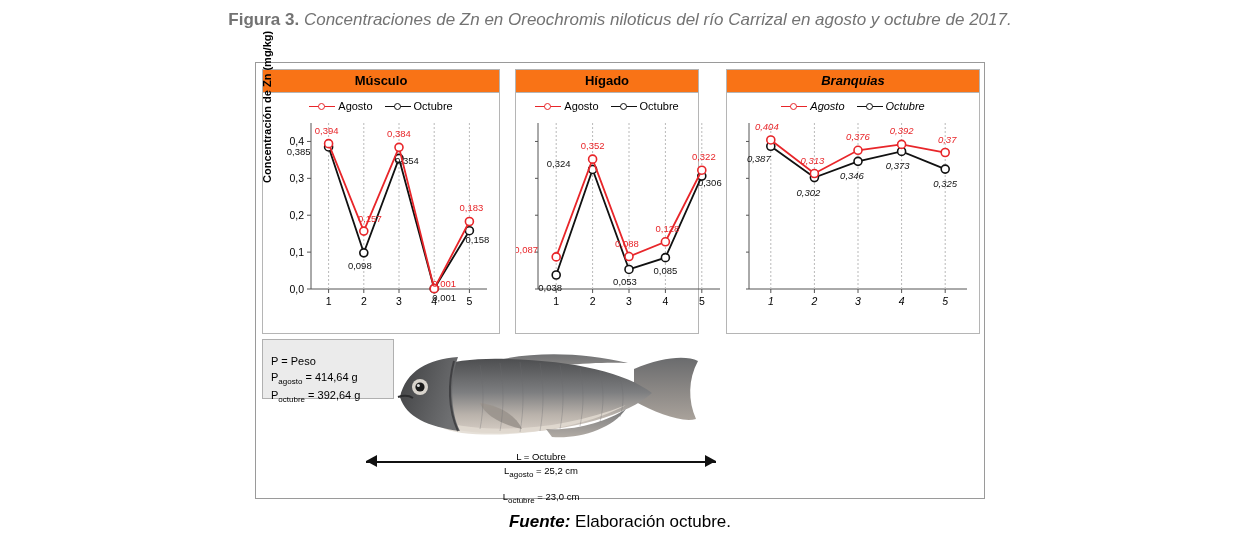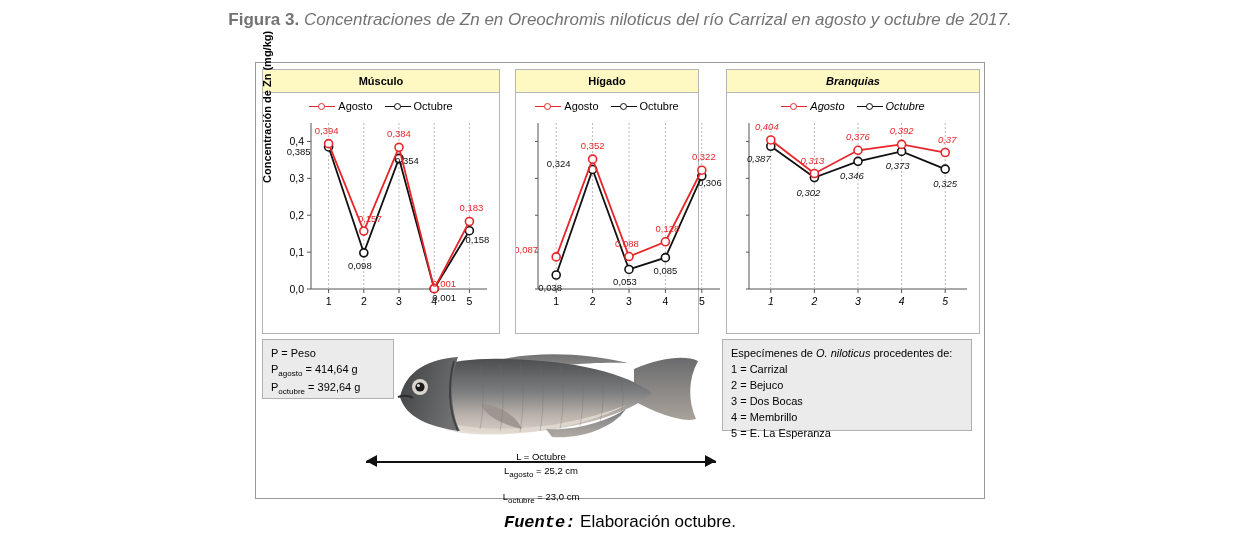--- a/index.html
+++ b/index.html
@@ -13,36 +13,36 @@
   .caption{
     position:absolute;left:120px;top:8px;width:1000px;
     text-align:center;font-size:17px;line-height:1.45;color:#737373;
   }
   .caption b{font-weight:bold;}
   .caption i{font-style:italic;}
   .source{
     position:absolute;left:120px;top:512px;width:1000px;
     text-align:center;font-size:17px;color:#000;
   }
-  .source i{font-style:italic;font-weight:bold;font-family:Liberation Mono, monospace;}
+  .source i{font-style:italic;font-weight:bold;}
 
   .figure-box{
     position:absolute;left:255px;top:62px;width:730px;height:437px;
     border:1px solid #9a9a9a;background:#fff;box-sizing:border-box;
   }
 
   
   .panels{position:absolute;left:6px;top:6px;width:718px;height:265px;}
   .panel{
     position:absolute;top:0;height:265px;
     border:1px solid #b5b5b5;box-sizing:border-box;background:#fff;
   }
   .panel .title{
     height:22px;line-height:22px;text-align:center;
-    font-weight:bold;font-size:11px;background:#fef9c3;
+    font-weight:bold;font-size:13px;background:#f97316;
     border-bottom:1px solid #b5b5b5;
   }
   .legend{
     height:18px;display:flex;align-items:center;justify-content:center;
     gap:12px;font-size:11px;margin-top:4px;
   }
   .legend .entry{display:flex;align-items:center;gap:3px;}
   .legend .ln{display:inline-block;width:26px;height:0;border-top:1.4px solid #e8262a;position:relative;}
   .legend .ln.blk{border-top-color:#111;}
   .legend .mk{
@@ -56,21 +56,21 @@
 
   .ylab{
     position:absolute;left:-2px;top:68px;
     transform:rotate(-90deg);transform-origin:left top;
     font-size:11px;font-weight:bold;white-space:nowrap;
   }
 
   
   .box{
     position:absolute;border:1px solid #b0b0b0;background:#ebebeb;
-    box-sizing:border-box;font-size:11px;line-height:1.45;padding:6px 8px;
+    box-sizing:border-box;font-size:11px;line-height:1.45;padding:14px 8px;
   }
   .box.left{left:6px;top:276px;width:132px;height:60px;}
   .box.right{left:466px;top:276px;width:250px;height:92px;}
   sub{font-size:8px;}
 
   .fishwrap{position:absolute;left:120px;top:276px;width:330px;height:110px;}
   .fish{position:absolute;left:0;top:0;width:330px;height:105px;}
 
   .ruler{position:absolute;left:110px;top:388px;width:350px;height:46px;font-size:9.5px;text-align:center;}
   .ruler .line{position:absolute;left:0;top:10px;width:350px;height:0;border-top:2px solid #111;}
@@ -355,30 +355,20 @@
         <path d="M144,23 C148,48 148,70 144,93"></path>
         <path d="M164,24 C168,48 168,70 164,92"></path>
         <path d="M184,26 C188,48 188,70 184,90"></path>
         <path d="M204,29 C208,50 208,68 204,87"></path>
         <path d="M224,33 C228,51 228,67 224,83"></path>
         <path d="M244,39 C248,53 248,65 244,78"></path>
       </g>
     </svg>
   </div>
 
-  <div class="box right">
-    <div>
-      <span>Especímenes de </span><i>O. niloticus</i><span> procedentes de:</span>
-    </div>
-    <div>1 = Carrizal</div>
-    <div>2 = Bejuco</div>
-    <div>3 = Dos Bocas</div>
-    <div>4 = Membrillo</div>
-    <div>5 = E. La Esperanza</div>
-  </div>
 
   <div class="ruler">
     <div class="line"></div>
     <div class="ar l"></div>
     <div class="ar r"></div>
     <div class="t1">L = Octubre</div>
     <div class="t2">
       <span>L</span><sub>agosto</sub><span> = 25,2 cm</span>
     </div>
     <div class="t3">

